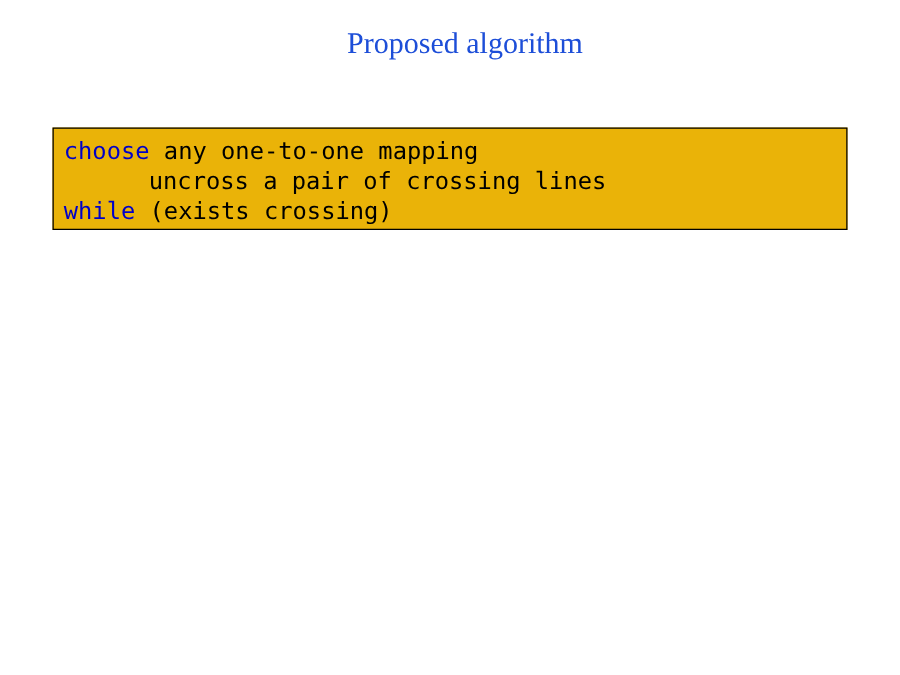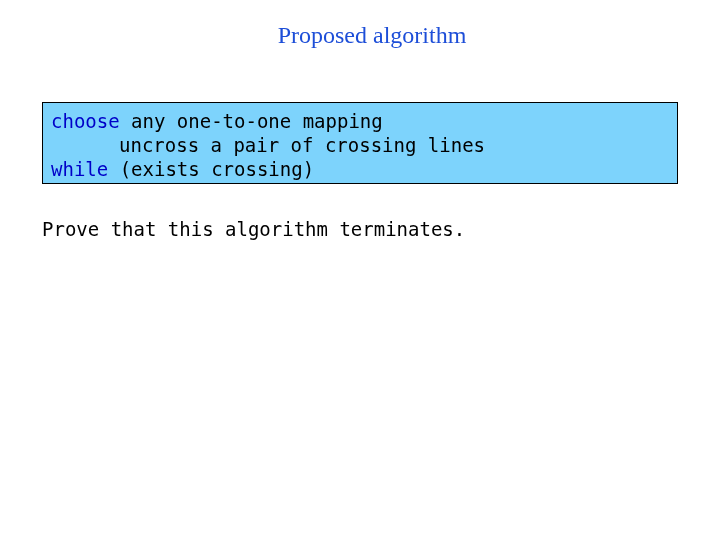--- a/index.html
+++ b/index.html
@@ -25,21 +25,21 @@
     font-size: 24px;
     color: #1d4ed8;
     padding-left: 12px;
   }
   .codeblock {
     position: absolute;
     top: 102px;
     left: 42px;
     width: 636px;
     height: 82px;
-    background: #7dd3fc;
+    background: #eab308;
     border: 1px solid #000000;
     box-sizing: border-box;
     padding: 6px 8px 8px 8px;
     font-family: "Lucida Console", "DejaVu Sans Mono", Consolas, monospace;
     font-size: 19px;
     line-height: 24px;
     color: #000000;
   }
   .codeblock .kw {
     color: #0000c8;
@@ -63,15 +63,14 @@
 <div class="slide">
 
   <div class="title">Proposed algorithm</div>
 
   <div class="codeblock">
     <div><span class="kw">choose</span><span> any one-to-one mapping</span></div>
     <div><span class="indent"></span><span>uncross a pair of crossing lines</span></div>
     <div><span class="kw">while</span><span> (exists crossing)</span></div>
   </div>
 
-  <div class="prompt">Prove that this algorithm terminates.</div>
 
 </div>
 
 </body></html>

